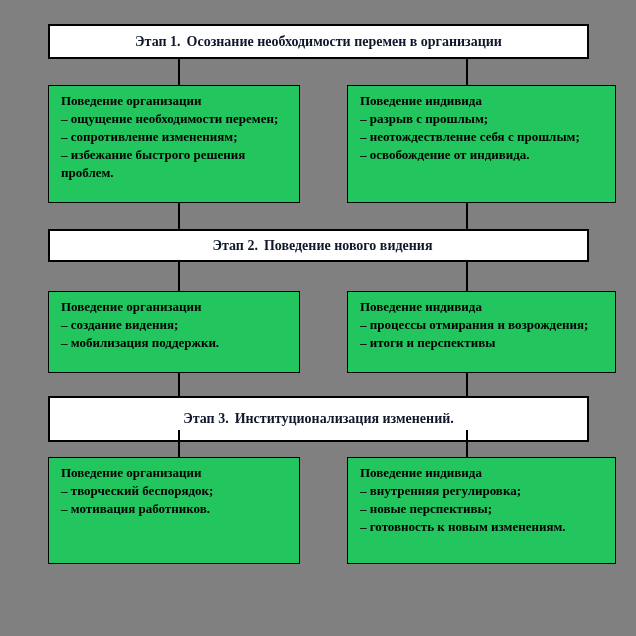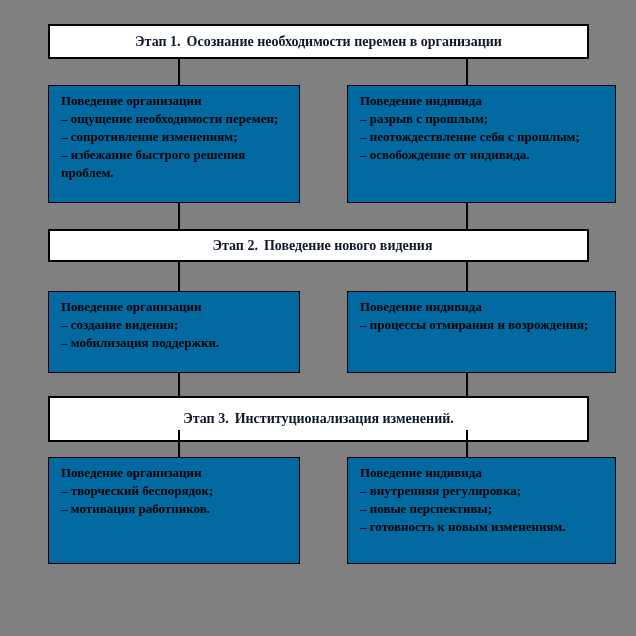--- a/index.html
+++ b/index.html
@@ -17,21 +17,21 @@
     background:#ffffff;border:2px solid #000000;
     box-sizing:border-box;
     display:flex;align-items:center;justify-content:center;
     text-align:center;color:#0f172a;font-weight:bold;
     white-space:nowrap;
   }
   .banner .prefix{font-size:14px;}
   .banner .title{font-size:14px;margin-left:6px;}
   .bbox{
     position:absolute;
-    background:#0369a1;border:1px solid #000000;
+    background:#22c55e;border:1px solid #000000;
     box-sizing:border-box;
     padding:6px 11px 0 12px;
     color:#000000;font-weight:bold;font-size:13px;line-height:18px;
     overflow:hidden;
   }
   .bbox .heading{white-space:nowrap;}
   .bbox-left{left:48px;width:252px;}
   .bbox-right{left:347px;width:269px;}
   .connector{
     position:absolute;width:2px;background:#000000;
@@ -84,20 +84,21 @@
     <div class="heading">Поведение организации</div>
     <div>
         <div>– создание видения;</div>
         <div>– мобилизация поддержки.</div>
       </div>
   </div>
   <div class="bbox bbox-right" style="top:291px;height:82px;">
     <div class="heading">Поведение индивида</div>
     <div>
         <div>– процессы отмирания и возрождения;</div>
+        <div>– итоги и перспективы</div>
       </div>
   </div>
 
   <div class="connector conn-l" style="top:373px;height:23px;"></div>
   <div class="connector conn-r" style="top:373px;height:23px;"></div>
 
   <div class="banner" style="top:396px;height:46px;">
     <span class="prefix">Этап 3.</span>
     <span class="title">Институционализация изменений.</span>
   </div>

